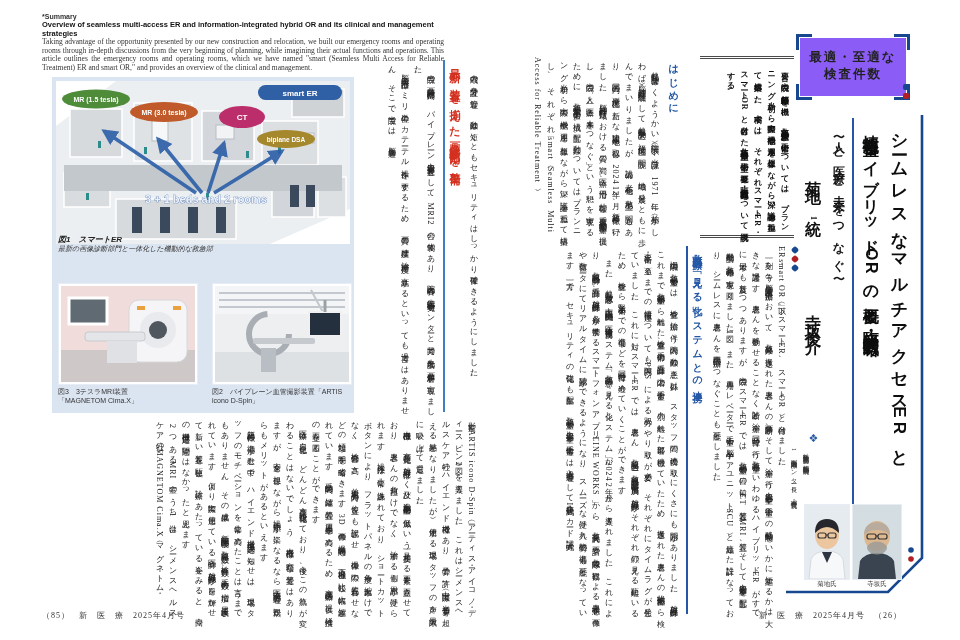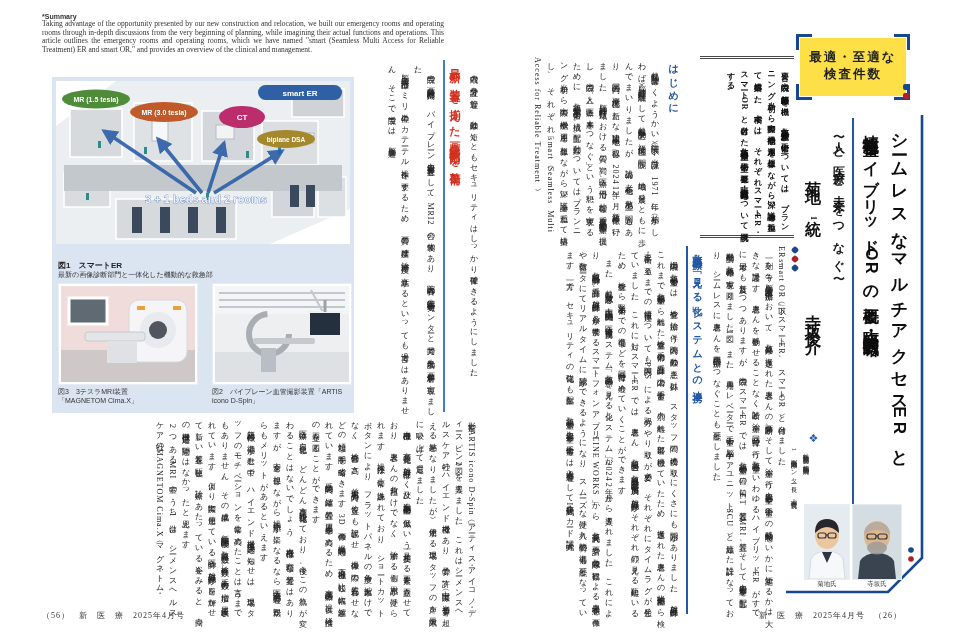--- a/index.html
+++ b/index.html
@@ -33,39 +33,40 @@
   .subtitle{font-family:"Liberation Sans","DejaVu Sans",sans-serif;font-weight:bold;font-size:12px;letter-spacing:5px;color:#161616;}
   .author{font-size:16px;font-weight:bold;letter-spacing:8px;color:#111;}
   .author .sup{font-size:8px;letter-spacing:0;}
   .author-mark{color:#2458a6;font-size:11px;}
   .affil{font-size:6.5px;line-height:12px;letter-spacing:0.5px;color:#333;}
   .affil p{margin:0;}
   .abstract{border-top:3px double #4a4a4a;border-bottom:3px double #4a4a4a;
             font-weight:bold;font-size:8px;line-height:13.5px;letter-spacing:0.8px;
             padding:7px 3px;color:#111;text-align:justify;}
   
-  .badge{background:#fde047;}
+  .badge{background:#8b5cf6;}
   .badge .bline{display:block;text-align:center;font-weight:bold;font-size:12.5px;letter-spacing:2px;color:#222;line-height:17px;}
   .corner{position:absolute;width:13px;height:13px;}
   .corner.tl{top:-4px;left:-4px;border-top:3px solid #17488f;border-left:3px solid #17488f;}
   .corner.tr{top:-4px;right:-4px;border-top:3px solid #17488f;border-right:3px solid #17488f;}
   .corner.bl{bottom:-4px;left:-4px;border-bottom:3px solid #17488f;border-left:3px solid #17488f;}
   .corner.br{bottom:-4px;right:-4px;border-bottom:3px solid #17488f;border-right:3px solid #17488f;}
   .dot{position:absolute;width:6px;height:6px;border-radius:2px;}
   .dot.blue{background:#17488f;}
   .dot.red{background:#b01f24;}
   .vline{position:absolute;width:2px;background:#2458a6;}
   .footer{font-size:8px;letter-spacing:1px;color:#333;font-family:"Liberation Serif","DejaVu Serif",serif;}
   .pcaption{font-size:6.5px;color:#333;text-align:center;font-family:"Liberation Sans","DejaVu Sans",sans-serif;}
 </style>
 </head>
 <body>
 
 <div class="abs" style="left:42px;top:13px;width:402px;">
   <div class="sum-label">*Summary</div>
+  <div class="sum-title">Overview of seamless multi-access ER and information-integrated hybrid OR and its clinical and management strategies</div>
   <div class="sum-body">Taking advantage of the opportunity presented by our new construction and relocation, we built our emergency rooms and operating rooms through in-depth discussions from the very beginning of planning, while imagining their actual functions and operations. This article outlines the emergency rooms and operating rooms, which we have named "smart (Seamless Multi Access for Reliable Treatment) ER and smart OR," and provides an overview of the clinical and management.</div>
 </div>
 
 <div class="abs panel" style="left:52px;top:77px;width:302px;height:336px;"></div>
 
 <div class="abs" style="left:56px;top:81px;width:294px;height:163px;">
   <svg width="294" height="163" viewBox="0 0 294 163">
     <defs>
       <marker id="ah" viewBox="0 0 10 10" refX="8" refY="5" markerWidth="4.5" markerHeight="4.5" orient="auto">
         <path d="M0,0 L10,5 L0,10 z" fill="#2b5ea8"></path>
@@ -127,21 +128,21 @@
       <text x="186" y="39" font-size="8" fill="#ffffff">CT</text>
       <ellipse cx="230" cy="58" rx="29" ry="9" fill="#a5872c"></ellipse>
       <text x="230" y="61" font-size="6.5" fill="#ffffff">biplane DSA</text>
       <rect x="202" y="4" width="84" height="15" rx="7.5" fill="#2f5fa5"></rect>
       <text x="244" y="15" font-size="8" fill="#ffffff">smart ER</text>
       <text x="150" y="122" font-size="11" fill="#eaf1ff" stroke="#4a6fa5" stroke-width="0.6" style="paint-order:stroke">3 + 1 beds and 2 rooms</text>
     </g>
   </svg>
 </div>
 
-<div class="abs" style="left:58px;top:260px;width:290px;">
+<div class="abs" style="left:58px;top:234px;width:290px;font-style:italic;">
   <div class="figcap-no">図1　スマートER</div>
   <div class="figcap">最新の画像診断部門と一体化した機動的な救急部</div>
 </div>
 
 <div class="abs photo" style="left:58px;top:283px;">
   <svg width="134" height="96" viewBox="0 0 134 96">
     <rect x="0" y="0" width="134" height="96" fill="#f0dcda"></rect>
     <rect x="0" y="64" width="134" height="32" fill="#cfc8c8"></rect>
     <rect x="8" y="12" width="38" height="26" fill="#5f6a72" stroke="#ffffff" stroke-width="3"></rect>
     <rect x="68" y="14" width="58" height="62" rx="10" fill="#f5f5f7" stroke="#d8d8da"></rect>
@@ -187,21 +188,21 @@
 </div>
 
 <div class="abs vt jbody" style="left:58px;top:416px;width:420px;height:198px;">
   <p style="text-indent:0">影室に「ARTIS icono D-Spin」（アーティス・アイコノ・ディースピン）（図2）を導入しました。これはシーメンスヘルスケア社のハイエンド機種であり、予算の許す中（実際は当初予算を超える結果となりましたが）、使用する現場スタッフの声を最大限に吸い上げて選定しました。</p>
   <p>本機種は、高画質化と放射線被ばく及び造影剤使用量の低減という一見相反する要素を両立させており、患者さんの負担だけでなく、治療する側も恩恵が受けられます。操作系は非常に洗練されており、ショートカットボタンにより、フラットパネルの角度や拡大率だけでなく、検査台の高さ、前後左右方向の位置をも記憶させ、撮像の際の位置合わせなどの煩雑な手間を省略できます。3D画像の撮像時間も、下位機種と比較し大幅に短縮されています。手技時間の短縮は装置の運用効率を高めるため、高度医療の提供と経済性の両立を図ることができます。</p>
   <p>医療は日々進化し、どんどん高度化・複雑化しており、今後、この流れが変わることはないでしょう。本機種は高額な装置ではありますが、安全を担保しながら操作手順が楽になるなら医療安全管理の観点からもメリットがあるといえます。</p>
   <p>新築移転の準備が進む中で、ハイエンド機種導入決定の知らせは、現場スタッフのモチベーションを非常に高めたことは言うまでもありません。その成果は、新病院開院後の救急搬送数、検査件数、手術件数の増加に早速反映されています。何より実際に使用している医師や放射線技師が目を輝かせて新しい装置を駆使し、診療にあたっている姿をみると、今回の機種選定に間違いはなかったと思えます。</p>
   <p>2つあるMRI室のうち1台は、シーメンスヘルスケア社の「MAGNETOM Cima.X（マグネトム・</p>
 </div>
 
-<div class="abs footer" style="left:42px;top:610px;">（56）　新　医　療　2025年4月号</div>
+<div class="abs footer" style="left:42px;top:610px;">（85）　新　医　療　2025年4月号</div>
 
 <svg class="abs" style="left:780px;top:100px;" width="180" height="520">
   <polyline points="142,15 142,458 108,492 6,492" fill="none" stroke="#17488f" stroke-width="2.6"></polyline>
   <circle cx="131" cy="450" r="2.8" fill="#17488f"></circle>
   <circle cx="131" cy="459" r="2.8" fill="#b01f24"></circle>
 </svg>
 
 <div class="abs badge" style="left:800px;top:38px;width:106px;height:58px;">
   <span class="corner tl"></span>
   <span class="corner tr"></span>

